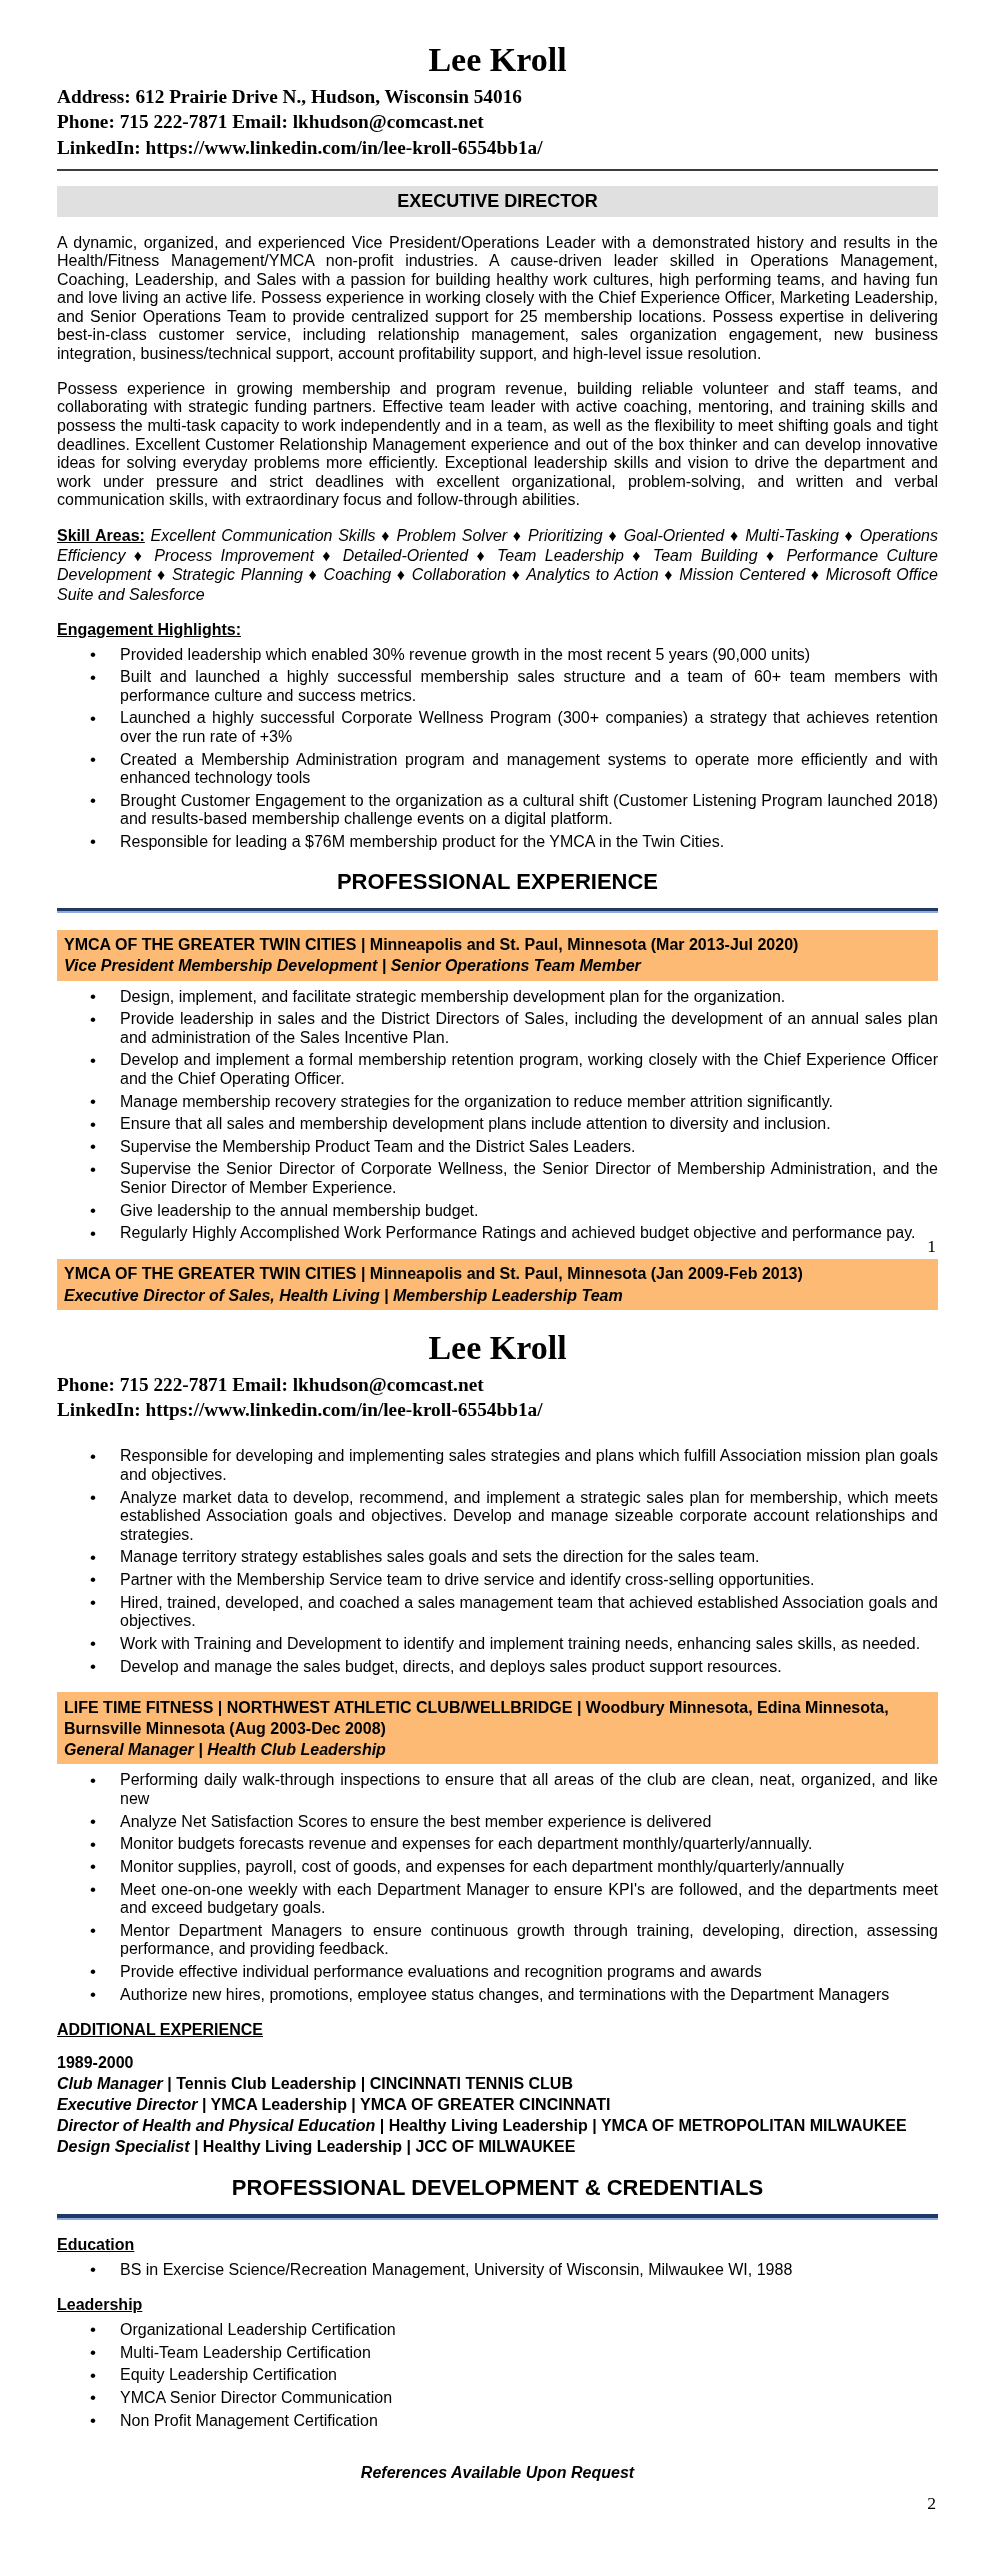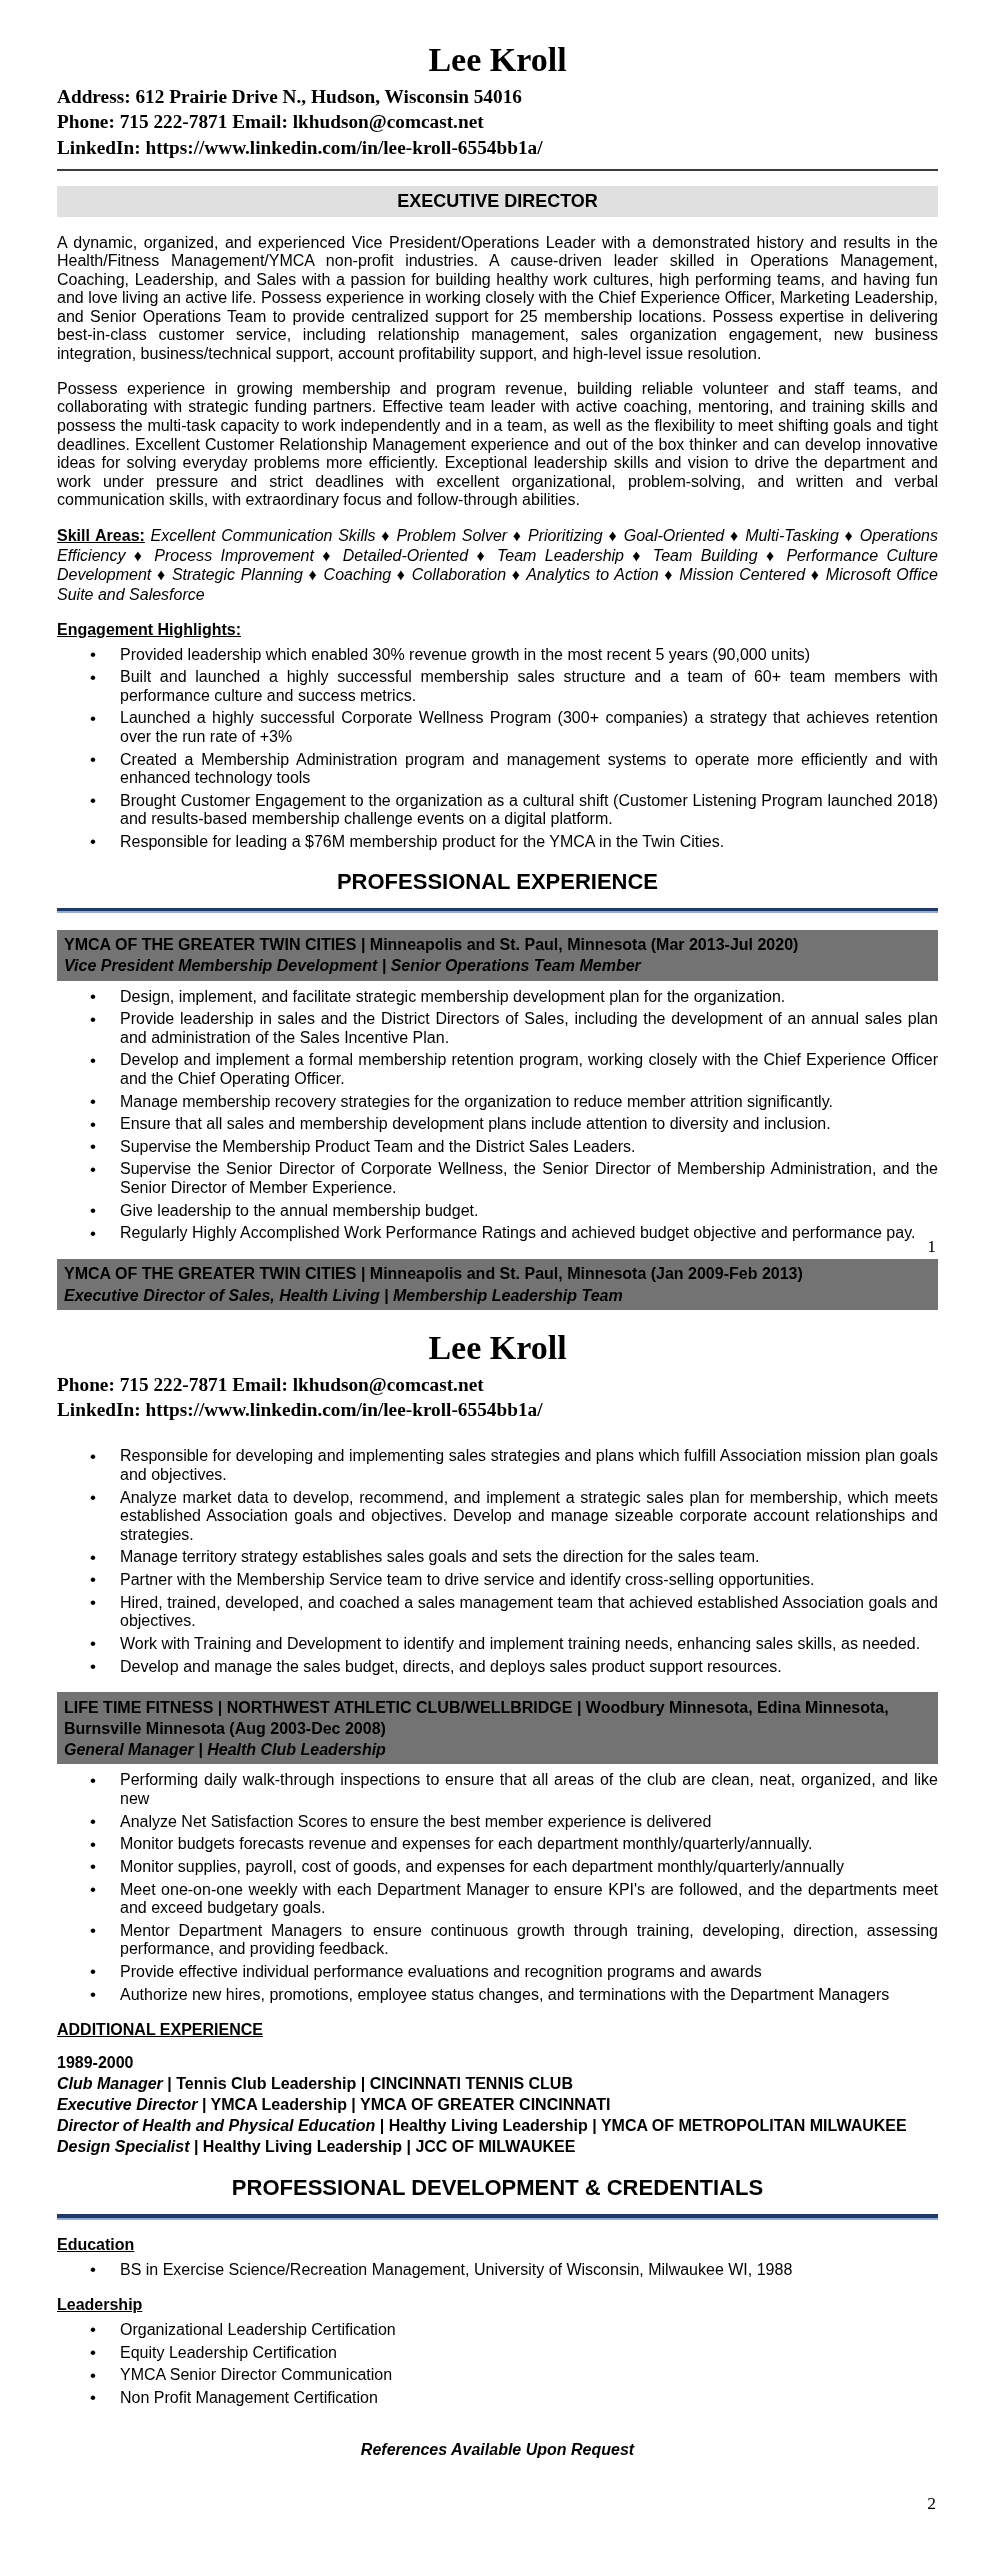--- a/index.html
+++ b/index.html
@@ -96,21 +96,21 @@
     font-weight:bold;
     font-size:22px;
     margin-top:17.6px;
   }
   .navy-rule {
     margin-top:13px;
     height:5.3px;
     background:linear-gradient(to bottom, #1f3864 0 64%, #8faadc 64% 100%);
   }
   .job-header {
-    background:#737373;
+    background:#fdba74;
     margin-top:16.4px;
     padding:4.1px 7px;
     font-size:16px;
     line-height:1.33;
   }
   .job-company { font-weight:bold; display:block; }
   .job-role { font-weight:bold; font-style:italic; display:block; }
   .addl-years { font-size:16px; font-weight:bold; margin-top:15px; }
   ul.addl-roles { list-style:none; margin:1.2px 0 0 0; padding:0; }
   ul.addl-roles li { font-size:16px; line-height:1.33; }
@@ -258,20 +258,21 @@
     <ul class="bullets">
 
     <li>BS in Exercise Science/Recreation Management, University of Wisconsin, Milwaukee WI, 1988</li>
       </ul>
 
     <div class="subhead">Leadership</div>
 
     <ul class="bullets">
 
     <li>Organizational Leadership Certification</li>
+        <li>Multi-Team Leadership Certification</li>
         <li>Equity Leadership Certification</li>
         <li>YMCA Senior Director Communication</li>
         <li>Non Profit Management Certification</li>
       </ul>
 
     <div class="references">References Available Upon Request</div>
 
     <div class="page-number">2</div>
   </div>
 

